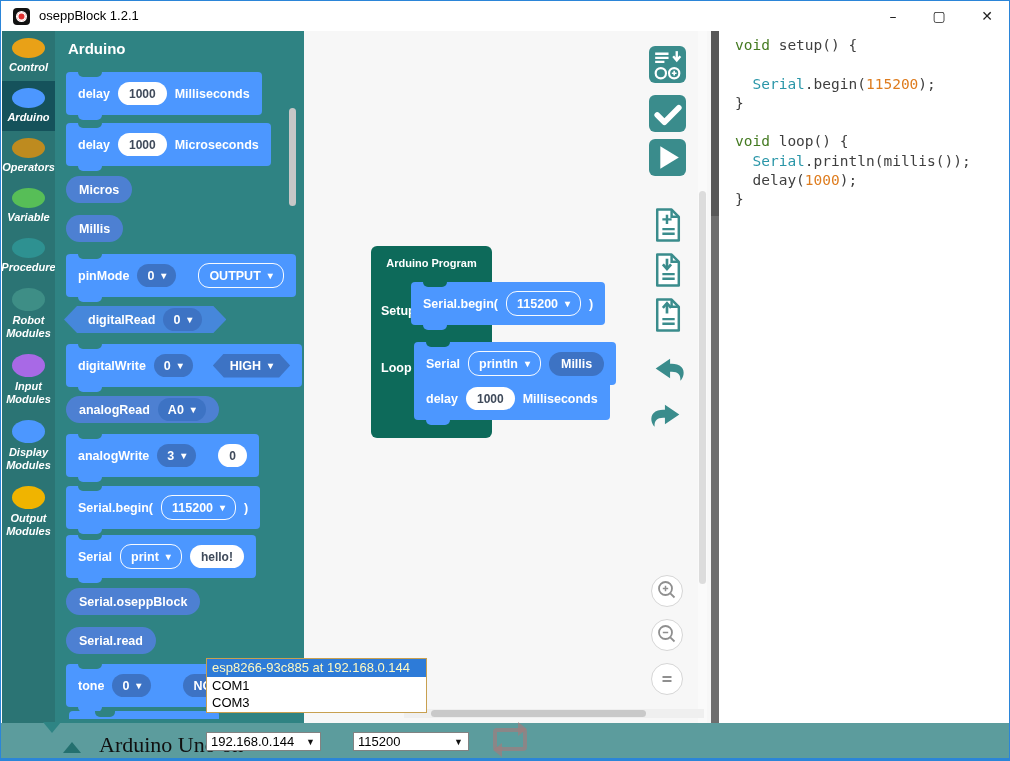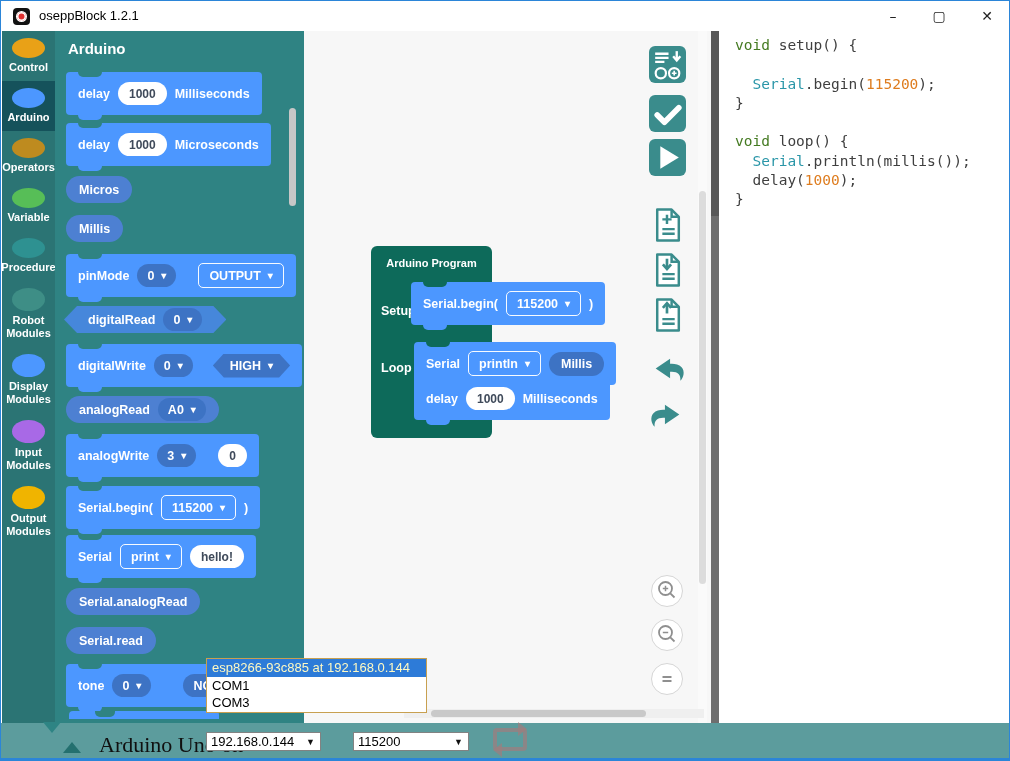--- a/index.html
+++ b/index.html
@@ -15,21 +15,21 @@
   .app-logo::after { content:""; position:absolute; left:4px; top:4px; width:9px; height:9px;
               background:#E03131; border-radius:50%; box-shadow:0 0 0 1.5px #fff inset, 0 0 0 1px #fff; }
   .app-title { position:absolute; left:38px; top:7px; font-size:13px; color:#000; }
   .winbtn { position:absolute; top:0; width:34px; height:29px; background:none; border:none;
             font-size:14px; color:#222; cursor:default; font-family:"DejaVu Sans",sans-serif; }
 
   
   .sidebar { position:absolute; left:1px; top:30px; width:53px; height:692px; background:#2B7474;
              display:flex; flex-direction:column; }
   .cat { width:53px; display:flex; flex-direction:column; align-items:center; justify-content:space-between;
-         padding:7px 1px; cursor:pointer; }
+         padding:7px 1px; cursor:pointer;font-style:italic; }
   .cat.sel { background:#15525B; }
   .cat .dot { width:33px; height:33px; border-radius:50%; margin-bottom:3px; }
   .cat .cat-label { font-size:11px; font-weight:bold; color:#fff; text-align:center; line-height:13px; }
   .d0{background:#E9A117}.d1{background:#4C97FF}.d2{background:#BE8B1F}.d3{background:#57BE57}
   .d4{background:#2E9191}.d5{background:#3E8E86}.d6{background:#4C97FF}.d7{background:#A869E6}.d8{background:#F0B400}
 
   
   .flyout { position:absolute; left:54px; top:30px; width:249px; height:692px; background:#2F8383; overflow:hidden; }
   .flyout-header { position:absolute; left:13px; top:9px; font-size:15px; font-weight:bold; color:#fff; }
   .fly-scroll { position:absolute; left:234px; top:77px; width:7px; height:98px; background:#C7C7C7; border-radius:4px; }
@@ -45,21 +45,21 @@
            border-radius:0 0 5px 5px; }
   .notch.dark { background:#0D6A5A; }
   .bump  { position:absolute; bottom:-5px; left:12px; width:24px; height:5px; background:#4C97FF;
            border-radius:0 0 5px 5px; }
   .fo { background:#3D73C4; border-radius:99px; height:23px; padding:0 10px; display:inline-flex;
         align-items:center; font-weight:bold; }
   .fo::after, .fr::after { content:"▾"; font-size:10px; margin-left:7px; }
   .fh { background:#3D73C4; height:24px; padding:0 17px; display:inline-flex; align-items:center;
         clip-path:polygon(11px 0,calc(100% - 11px) 0,100% 50%,calc(100% - 11px) 100%,11px 100%,0 50%); }
   .fh::after { content:"▾"; font-size:10px; margin-left:7px; }
-  .fr { border:1.5px solid rgba(255,255,255,.95); border-radius:5px; height:25px; padding:0 10px;
+  .fr { border:1.5px solid rgba(255,255,255,.95); border-radius:11px; height:25px; padding:0 10px;
         display:inline-flex; align-items:center; }
   .inp { background:#fff; color:#3f4a5a; border-radius:99px; height:23px; padding:0 11px;
          display:inline-flex; align-items:center; font-weight:600; font-size:12px; }
   .vpill { background:#3D73C4; border-radius:99px; height:24px; padding:0 12px; display:inline-flex;
            align-items:center; font-weight:bold; }
   .sliver { position:absolute; left:14px; top:680px; width:150px; height:8px; background:#4C97FF;
             border-radius:4px 4px 0 0; }
   .sliver i { position:absolute; left:26px; top:0; width:20px; height:6px; background:#2F8383;
             border-radius:0 0 5px 5px; }
 
@@ -153,26 +153,26 @@
     </div>
     <div class="cat" style="height:50px">
       <span class="dot d4"></span>
       <span class="cat-label">Procedure</span>
     </div>
     <div class="cat" style="height:66px">
       <span class="dot d5"></span>
       <span class="cat-label">Robot Modules</span>
     </div>
     <div class="cat" style="height:66px">
+      <span class="dot d7"></span>
+      <span class="cat-label">Input Modules</span>
+    </div>
+    <div class="cat" style="height:66px">
       <span class="dot d6"></span>
       <span class="cat-label">Display Modules</span>
-    </div>
-    <div class="cat" style="height:66px">
-      <span class="dot d7"></span>
-      <span class="cat-label">Input Modules</span>
     </div>
     <div class="cat" style="height:66px">
       <span class="dot d8"></span>
       <span class="cat-label">Output Modules</span>
     </div>
   </div>
 
   <div class="flyout">
     <div class="flyout-header">Arduino</div>
 
@@ -244,21 +244,21 @@
 
     <div class="blk stack" style="left:11px;top:504px">
       <i class="notch"></i>
       <span>Serial</span>
       <span class="fr">print</span>
       <span class="inp">hello!</span>
       <i class="bump"></i>
     </div>
 
     <div class="blk pill" style="left:11px;top:557px">
-      <span>Serial.analogRead</span>
+      <span>Serial.oseppBlock</span>
     </div>
 
     <div class="blk pill" style="left:11px;top:596px">
       <span>Serial.read</span>
     </div>
 
     <div class="blk stack" style="left:11px;top:633px;width:236px">
       <i class="notch"></i>
       <span>tone</span>
       <span class="fo">0</span>

